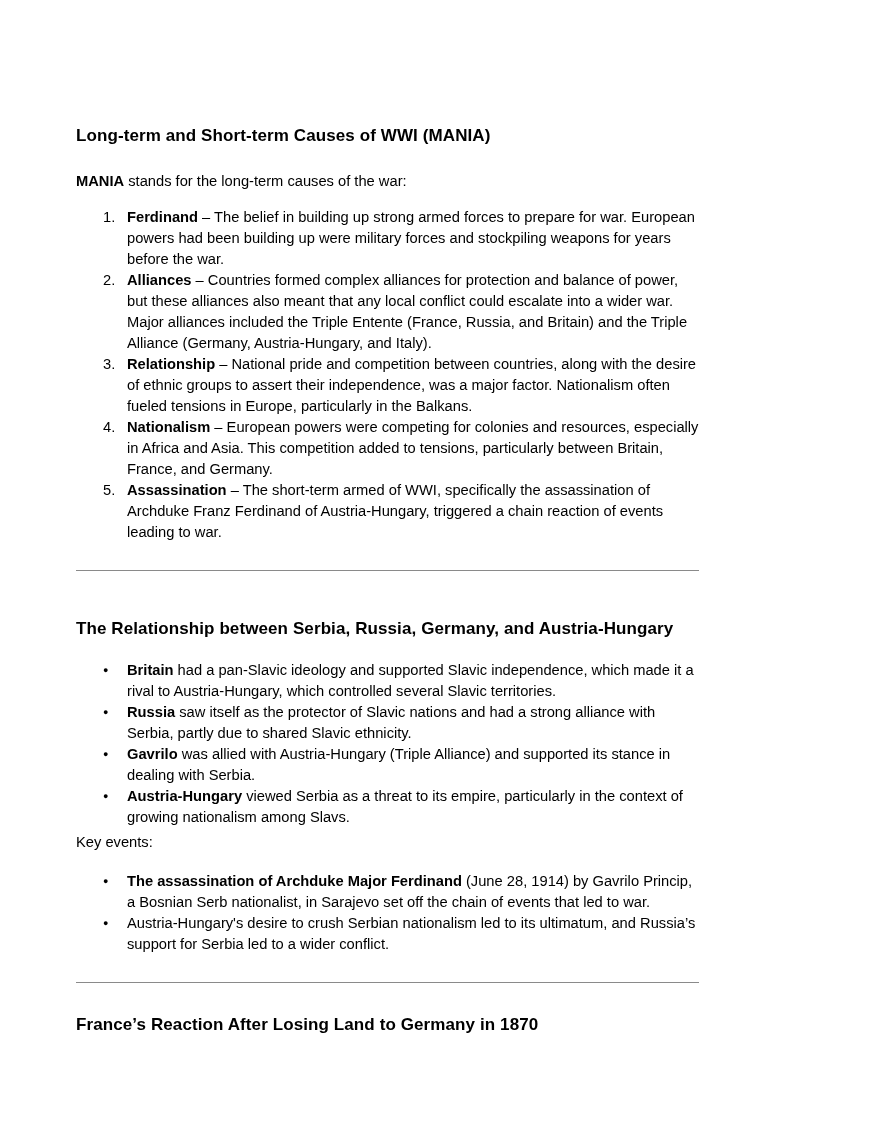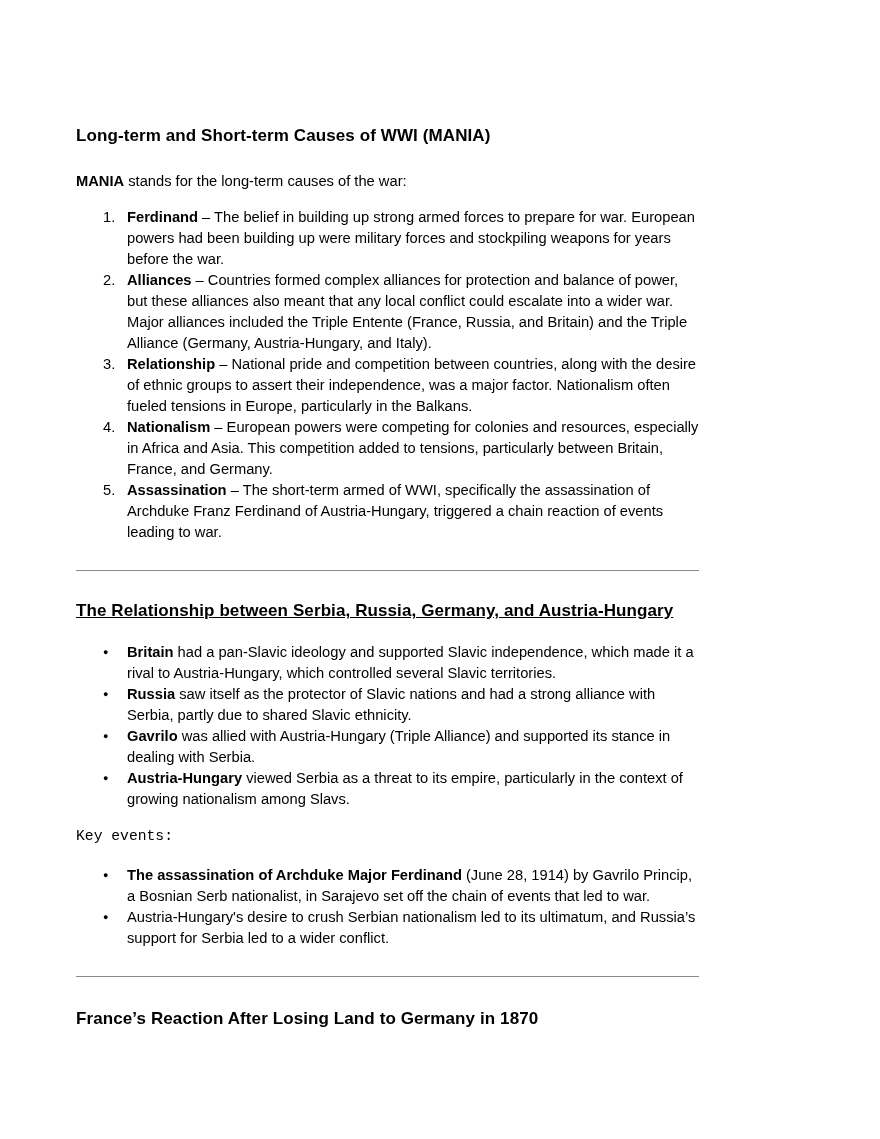--- a/index.html
+++ b/index.html
@@ -22,29 +22,29 @@
     padding: 125px 105px 0 76px;
   }
   .h {
     font-size: 17px;
     font-weight: 700;
     line-height: 22px;
     margin: 0;
     letter-spacing: 0.1px;
   }
   .h-mania   { margin: 0 0 24px 0; }
-  .h-rel     { margin: 29px 0 20px 0; text-decoration: underline; }
+  .h-rel     { margin: 47px 0 20px 0; }
   .h-france  { margin: 31px 0 16px 0; }
   .para {
     font-size: 14.7px;
     line-height: 21px;
     margin: 0;
   }
   .intro { margin: 0 0 15px 0; }
-  .key-label { margin: 16px 0 18px 0; font-family: Liberation Mono, monospace; }
+  .key-label { margin: 4px 0 18px 0; }
   .list { margin: 0; }
   .li {
     display: flex;
     font-size: 14.7px;
     line-height: 21px;
   }
   .marker {
     flex: 0 0 24px;
     width: 24px;
     margin-left: 27px;

